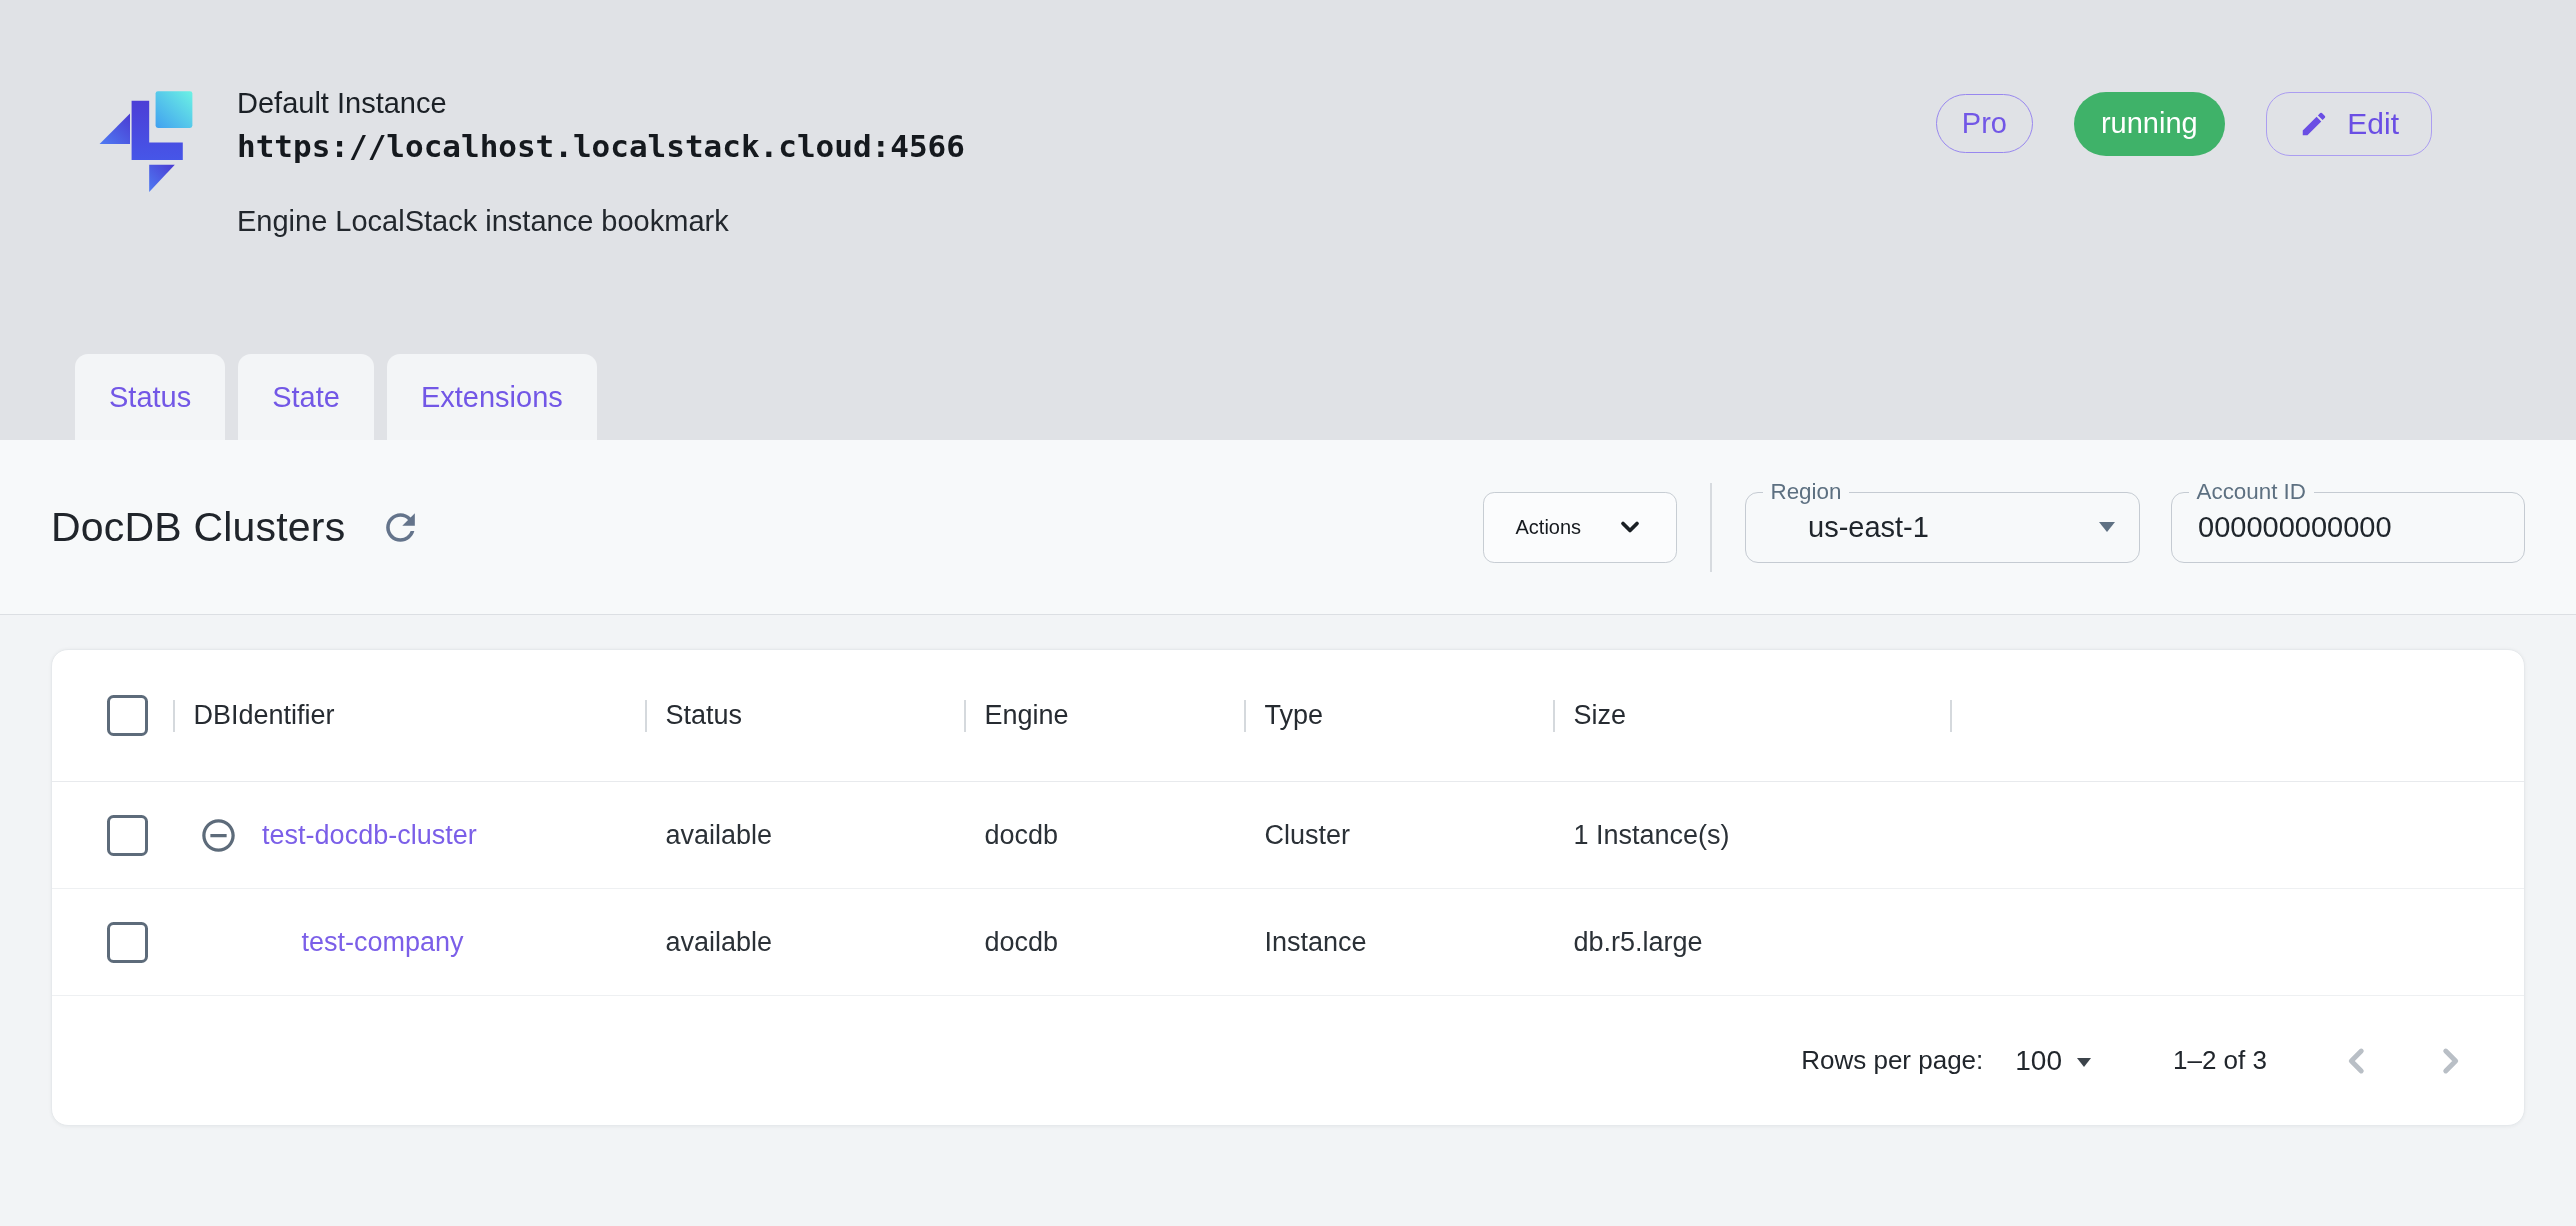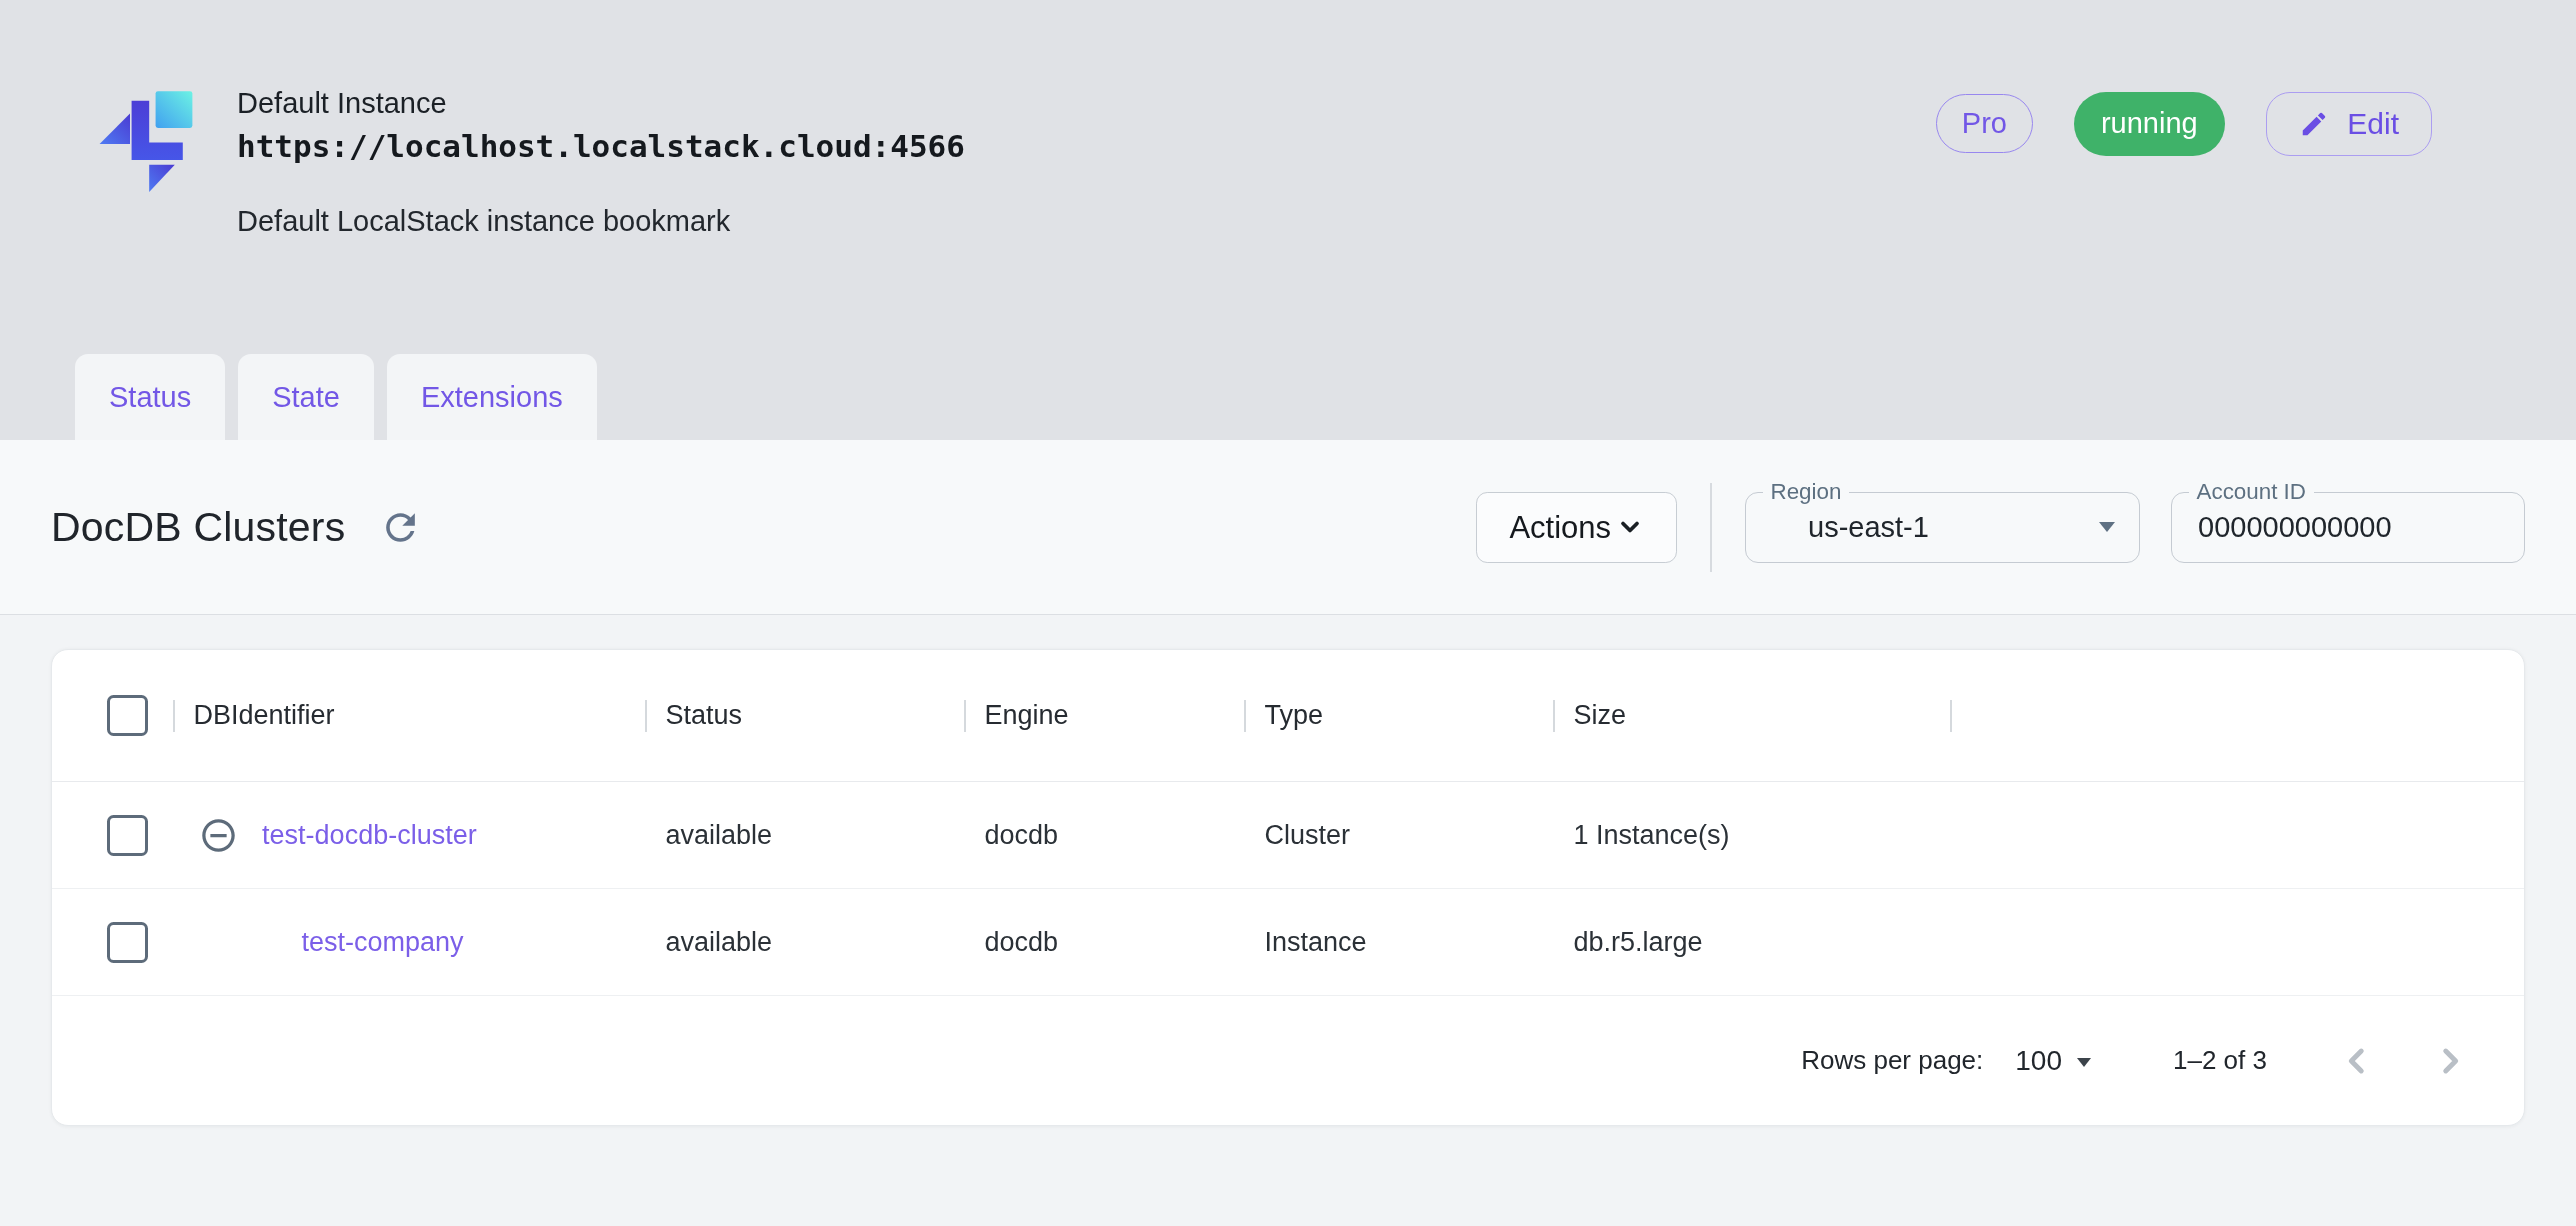--- a/index.html
+++ b/index.html
@@ -48,21 +48,21 @@
     background:#f3f5f7;border-radius:13px 13px 0 0;text-decoration:none;cursor:pointer;white-space:nowrap;}
   .tab.active{background:var(--panel-bg);text-decoration:underline;text-decoration-thickness:2.8px;text-underline-offset:8.4px;}
 
   
   .toolbar{background:var(--panel-bg);height:175px;flex:0 0 auto;display:flex;align-items:center;
     padding:0 51px;border-bottom:1.9px solid #dcdfe3;}
   .page-title{font-size:41px;font-weight:400;color:var(--ink);letter-spacing:0.2px;}
   .refresh-btn{background:none;border:none;margin-left:28px;cursor:pointer;display:flex;align-items:center;padding:5.6px;}
   .refresh-btn svg{width:43px;height:43px;fill:#64748b;}
   .toolbar .spacer{flex:1;}
-  .actions-btn{display:inline-flex;align-items:center;gap:5px;font-family:inherit;font-size:31px;color:#15191e;
+  .actions-btn{display:inline-flex;align-items:center;gap:35px;font-family:inherit;font-size:20px;color:#15191e;
     background:#fbfcfd;border:1.9px solid #c7cdd3;border-radius:11.2px;height:71px;padding:0 32px;cursor:pointer;line-height:1;}
   .actions-btn svg{width:28px;height:28px;stroke:#1a1f24;fill:none;stroke-width:3.2;stroke-linecap:round;stroke-linejoin:round;}
   .vdivider{width:1.9px;height:89px;background:#d7dbdf;margin:0 33px;}
   .field{position:relative;height:71px;border:1.9px solid #c5cbd2;border-radius:13px;display:flex;align-items:center;
     padding-left:26px;background:transparent;}
   .field .flabel{position:absolute;top:-13px;left:17px;font-size:22.4px;color:var(--label-gray);background:var(--panel-bg);
     padding:0 7.5px;line-height:1.1;}
   .field.region{width:395px;cursor:pointer;}
   .field.account{width:354px;margin-left:31px;}
   .field .fvalue{font-size:29px;color:#20262c;flex:1;margin-left:36px;}
@@ -125,21 +125,21 @@
           </defs>
           <polygon points="22,70 60,32 60,70" fill="url(#gPurple)"></polygon>
           <path d="M62,16 H84 V68 H126 V90 H62 Z" fill="url(#gL)"></path>
           <rect x="92" y="4" width="46" height="46" rx="3" fill="url(#gCyan)"></rect>
           <polygon points="84,96 116,96 84,130" fill="url(#gPurple)"></polygon>
         </svg>
       </div>
       <div class="header-text">
         <div class="inst-name">Default Instance</div>
         <div class="inst-url">https://localhost.localstack.cloud:4566</div>
-        <div class="inst-desc">Default LocalStack instance bookmark</div>
+        <div class="inst-desc">Engine LocalStack instance bookmark</div>
       </div>
       <div class="badges">
         <span class="chip pro">Pro</span>
         <span class="chip running">running</span>
         <button class="edit-btn">
           <svg viewBox="0 0 24 24">
             <path d="M3 17.25V21h3.75L17.81 9.94l-3.75-3.75L3 17.25zM20.71 7.04c.39-.39.39-1.02 0-1.41l-2.34-2.34a.9959.9959 0 0 0-1.41 0l-1.83 1.83 3.75 3.75 1.83-1.83z"></path>
           </svg>
           <span>Edit</span>
         </button>

